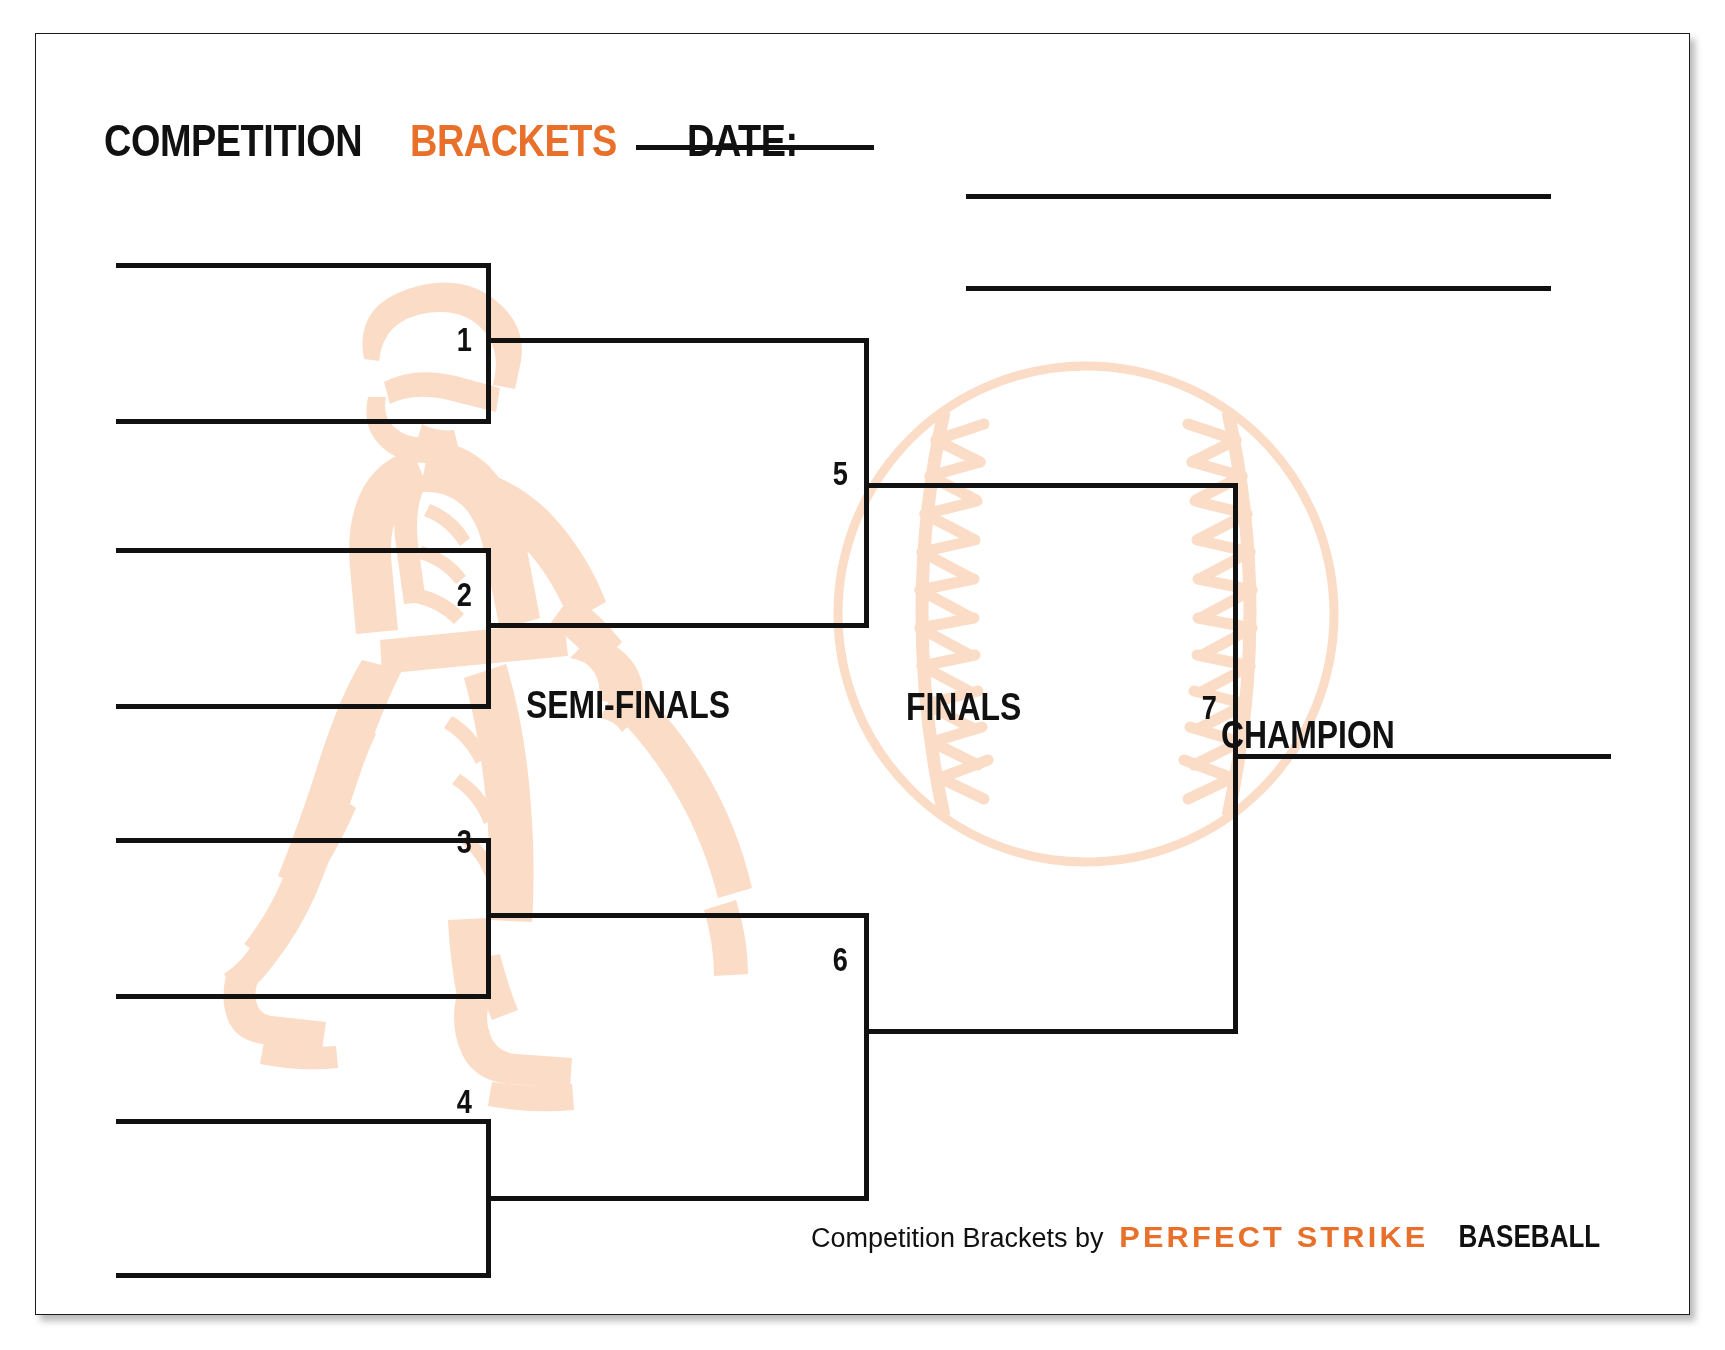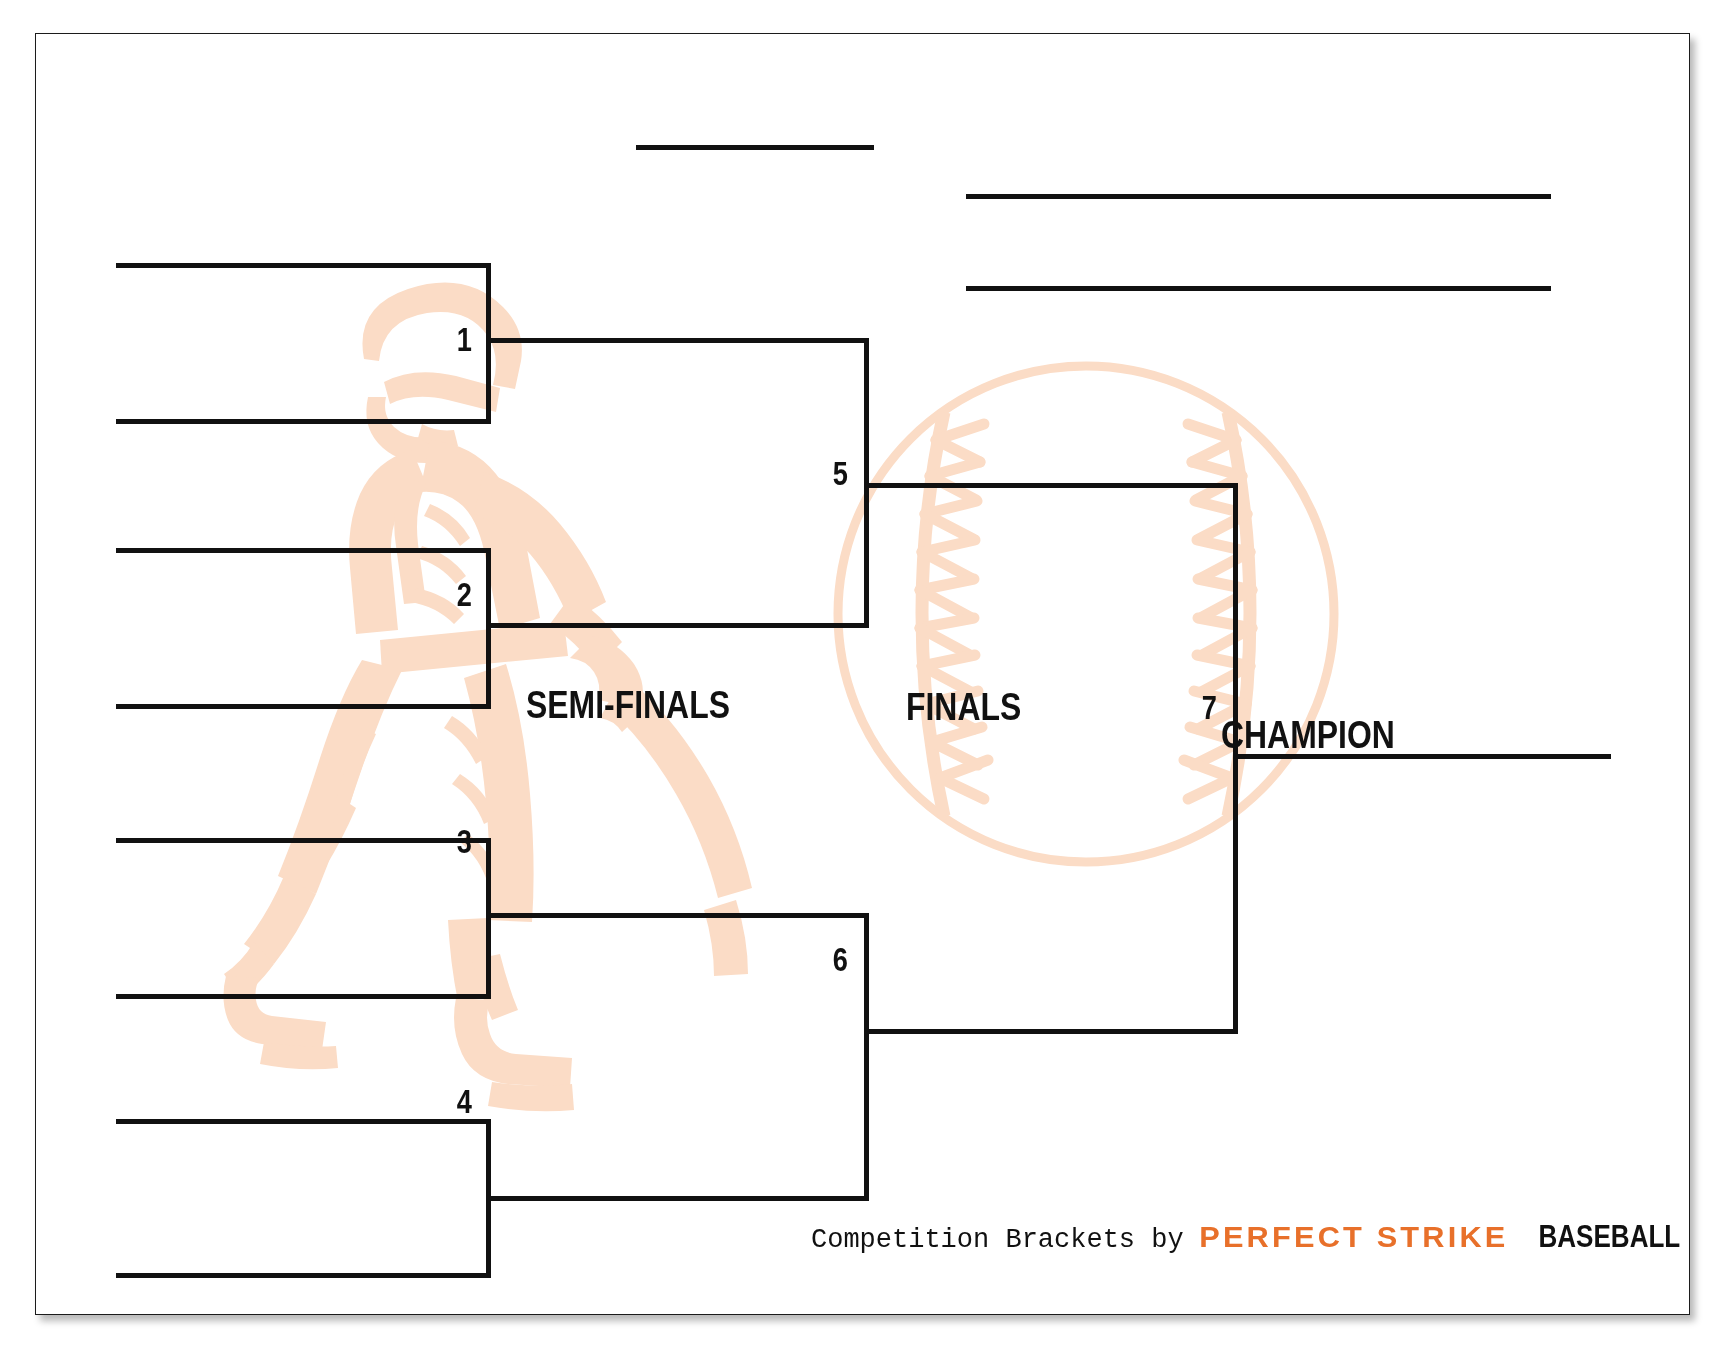--- a/index.html
+++ b/index.html
@@ -48,21 +48,21 @@
   .round-label{
     position:absolute;color:#111111;
     font-family:"Liberation Sans Narrow","Liberation Sans",sans-serif;
     font-weight:bold;font-size:38px;letter-spacing:0px;white-space:nowrap;
     transform:scaleX(0.84);transform-origin:left center;
   }
 
   
   #footer{position:absolute;left:775px;top:1185px;white-space:nowrap;
           display:flex;align-items:baseline;}
-  #footer-by{font-family:Liberation Mono, monospace;font-size:27px;color:#111;}
+  #footer-by{font-family:Liberation Sans, sans-serif;font-size:27px;color:#111;}
   #footer-ps{
     margin-left:24px;color:#E8702A;font-weight:bold;font-size:29px;
     font-family:"Liberation Sans Narrow","Liberation Sans",sans-serif;
     letter-spacing:3px;
     transform:scaleX(1.06) skewX(-0deg);transform-origin:left baseline;
   }
   #footer-baseball{
     margin-left:26px;color:#111;font-weight:bold;font-size:31px;
     font-family:"Liberation Sans Narrow","Liberation Sans",sans-serif;
     transform:scaleX(0.84);transform-origin:left baseline;letter-spacing:0px;
@@ -167,20 +167,23 @@
         <path d="M424 312 l-49 26"></path>
       <path d="M420 350 l-52 -13"></path>
         <path d="M420 350 l-48 25"></path>
       <path d="M414 388 l-50 -15"></path>
         <path d="M414 388 l-46 23"></path>
       <path d="M406 424 l-48 -18"></path>
         <path d="M406 424 l-44 21"></path>
     </g>
   </svg>
 
+  <div id="hdr">
+    <span class="hdr-txt" id="hdr-competition">COMPETITION</span><span class="hdr-txt" id="hdr-brackets">BRACKETS</span><span class="hdr-txt" id="hdr-date">DATE:</span>
+  </div>
   <div id="date-rule"></div>
 
   <div class="rule h" style="left:930px;top:160px;width:585px;"></div>
   <div class="rule h" style="left:930px;top:252px;width:585px;"></div>
 
   <div class="rule h" style="left:80px;top:229px;width:375px;"></div>
   <div class="rule h" style="left:80px;top:385px;width:375px;"></div>
   <div class="rule v" style="left:450px;top:229px;height:161px;"></div>
 
   <div class="rule h" style="left:80px;top:514px;width:375px;"></div>

